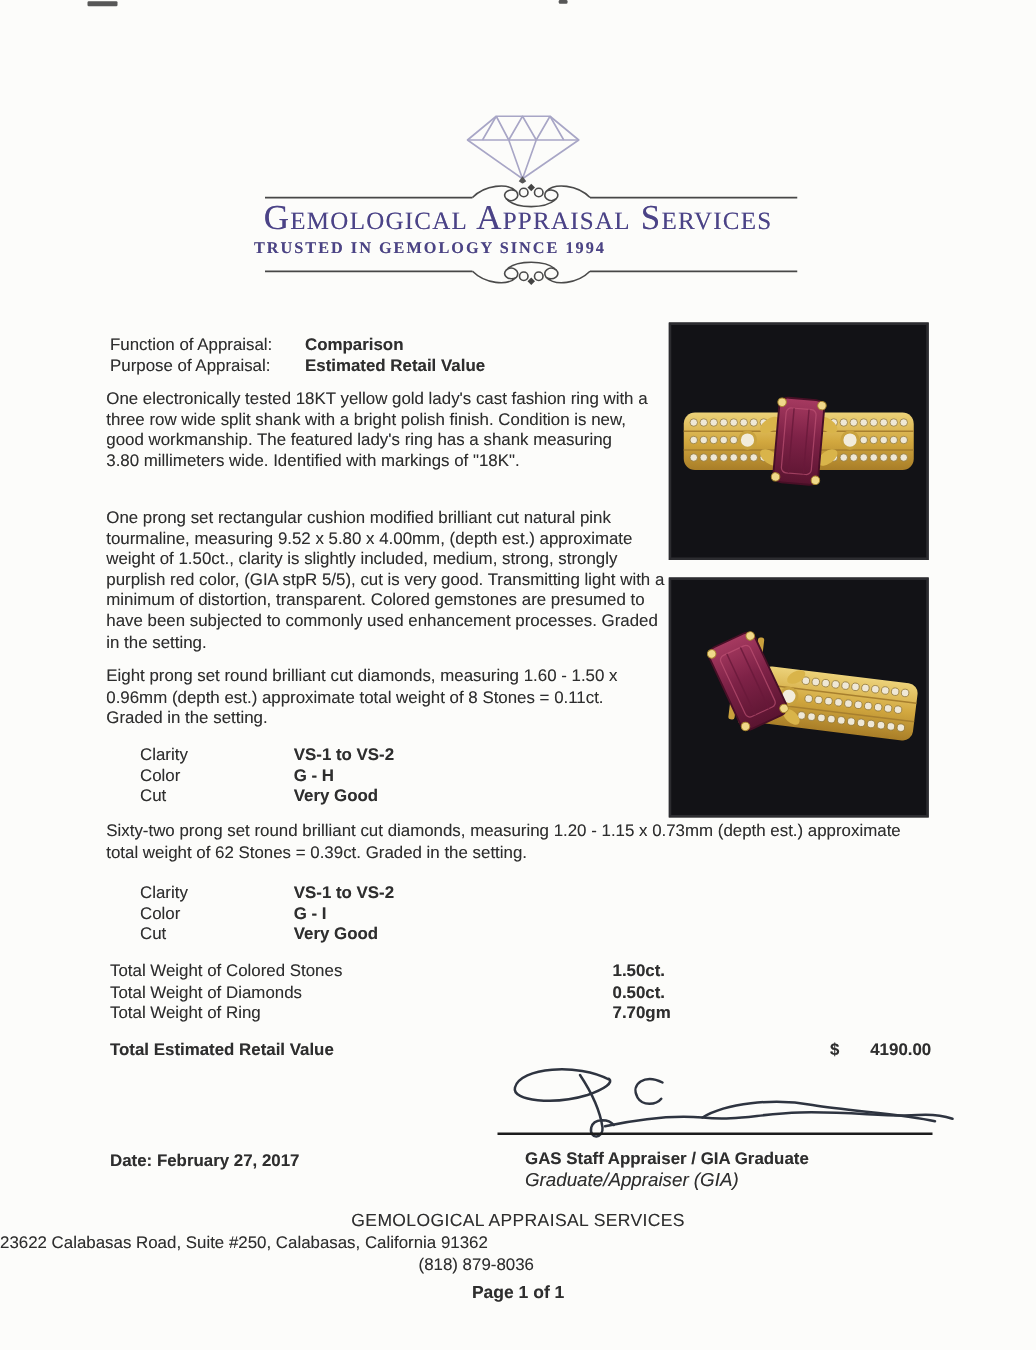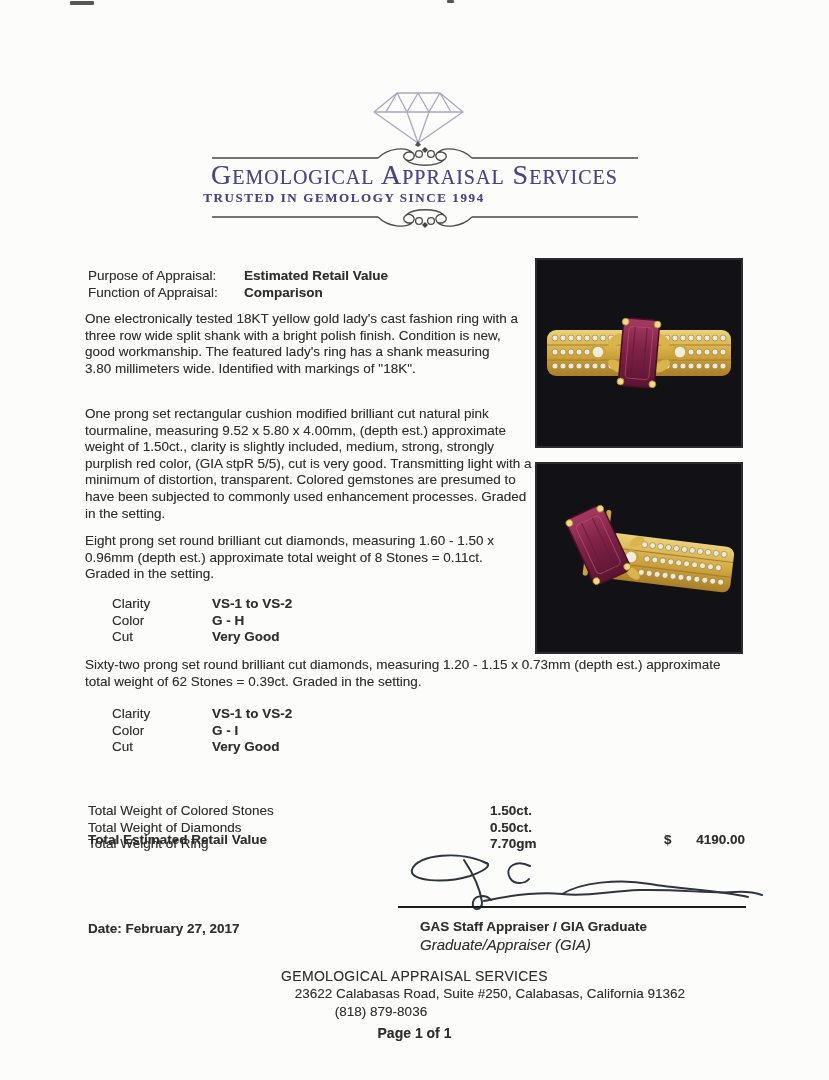--- a/index.html
+++ b/index.html
@@ -32,35 +32,35 @@
     left:0;top:190px;width:688px;text-align:center;
     font-family:"Liberation Serif", serif;font-weight:600;
     font-size:13px;letter-spacing:1.6px;color:var(--brand-purple);
   }
   
   .meta{left:88px;top:268px;width:440px;}
   .meta-row{display:flex;}
   .meta-label{width:156px;}
   .para{color:var(--ink);}
   .grade-table{left:112px;top:0;width:330px;}
-  .grade-row{display:flex;}
+  .grade-row{display:flex;gap:23px;}
   .grade-label{width:100px;}
-  .totals{left:88px;top:769px;width:560px;margin-top:34px;}
+  .totals{left:88px;top:769px;width:560px;}
   .totals-row{display:flex;}
   .totals-label{width:402px;}
   .total-line{left:88px;top:832px;width:657px;height:18px;}
   .total-currency{position:absolute;left:576px;top:0;font-weight:bold;}
   .total-amount{position:absolute;right:0;top:0;font-weight:bold;}
   
   .sig-line{left:398px;top:906px;width:348px;height:2px;background:#1c1c1c;}
   .signer-title{left:420px;top:919px;font-weight:bold;}
   .signer-subtitle{left:420px;top:937px;font-style:italic;font-size:15px;}
   .date-line{left:88px;top:921px;font-weight:bold;}
   .footer-org{left:0;top:968px;width:829px;text-align:center;font-size:14px;letter-spacing:.3px;}
-  .footer-address{left:0;top:986px;width:685px;text-align:right;padding-left:16px;}
+  .footer-address{left:0;top:986px;width:685px;text-align:left;}
   .footer-phone{left:0;top:1004px;width:762px;text-align:center;}
   .footer-page{left:0;top:1025px;width:829px;text-align:center;font-weight:bold;font-size:14px;}
   
   .photo{background:var(--photo-bg);box-shadow:0 0 0 1px #c9c9c5 inset;}
   
   .speck{background:#3a3a3a;opacity:.85;border-radius:1px;}
 </style>
 </head>
 <body>
 
@@ -108,26 +108,26 @@
       <path d="M260,12 C250,2 232,0 225,7 C221,12 228,17 233,13 C237,9 231,4 225,7"></path>
       <path d="M194,14 C202,21 224,21 232,14"></path>
       <circle cx="207" cy="8" r="3.4"></circle>
       <circle cx="219" cy="8" r="3.4"></circle>
     </g>
     <path d="M213,1 l3,3 -3,3 -3,-3 z" fill="#444"></path>
   </svg>
 
   <div class="abs meta">
     <div class="meta-row">
+      <span class="meta-label">Function of Appraisal:</span>
+      <span class="bold">Comparison</span>
+    </div>
+    <div class="meta-row">
       <span class="meta-label">Purpose of Appraisal:</span>
       <span class="bold">Estimated Retail Value</span>
-    </div>
-    <div class="meta-row">
-      <span class="meta-label">Function of Appraisal:</span>
-      <span class="bold">Comparison</span>
     </div>
   </div>
 
   <div class="abs" style="left:85px;top:311px;width:434px;">
     <div class="para">One electronically tested 18KT yellow gold lady's cast fashion ring with a three row wide split shank with a bright polish finish. Condition is new, good workmanship. The featured lady's ring has a shank measuring 3.80 millimeters wide. Identified with markings of "18K".</div>
   </div>
 
   <div class="abs para" style="left:85px;top:406px;width:450px;">One prong set rectangular cushion modified brilliant cut natural pink tourmaline, measuring 9.52 x 5.80 x 4.00mm, (depth est.) approximate weight of 1.50ct., clarity is slightly included, medium, strong, strongly purplish red color, (GIA stpR 5/5), cut is very good. Transmitting light with a minimum of distortion, transparent. Colored gemstones are presumed to have been subjected to commonly used enhancement processes. Graded in the setting.</div>
 
   <div class="abs para" style="left:85px;top:533px;width:444px;">Eight prong set round brilliant cut diamonds, measuring 1.60 - 1.50 x 0.96mm (depth est.) approximate total weight of 8 Stones = 0.11ct. Graded in the setting.</div>

